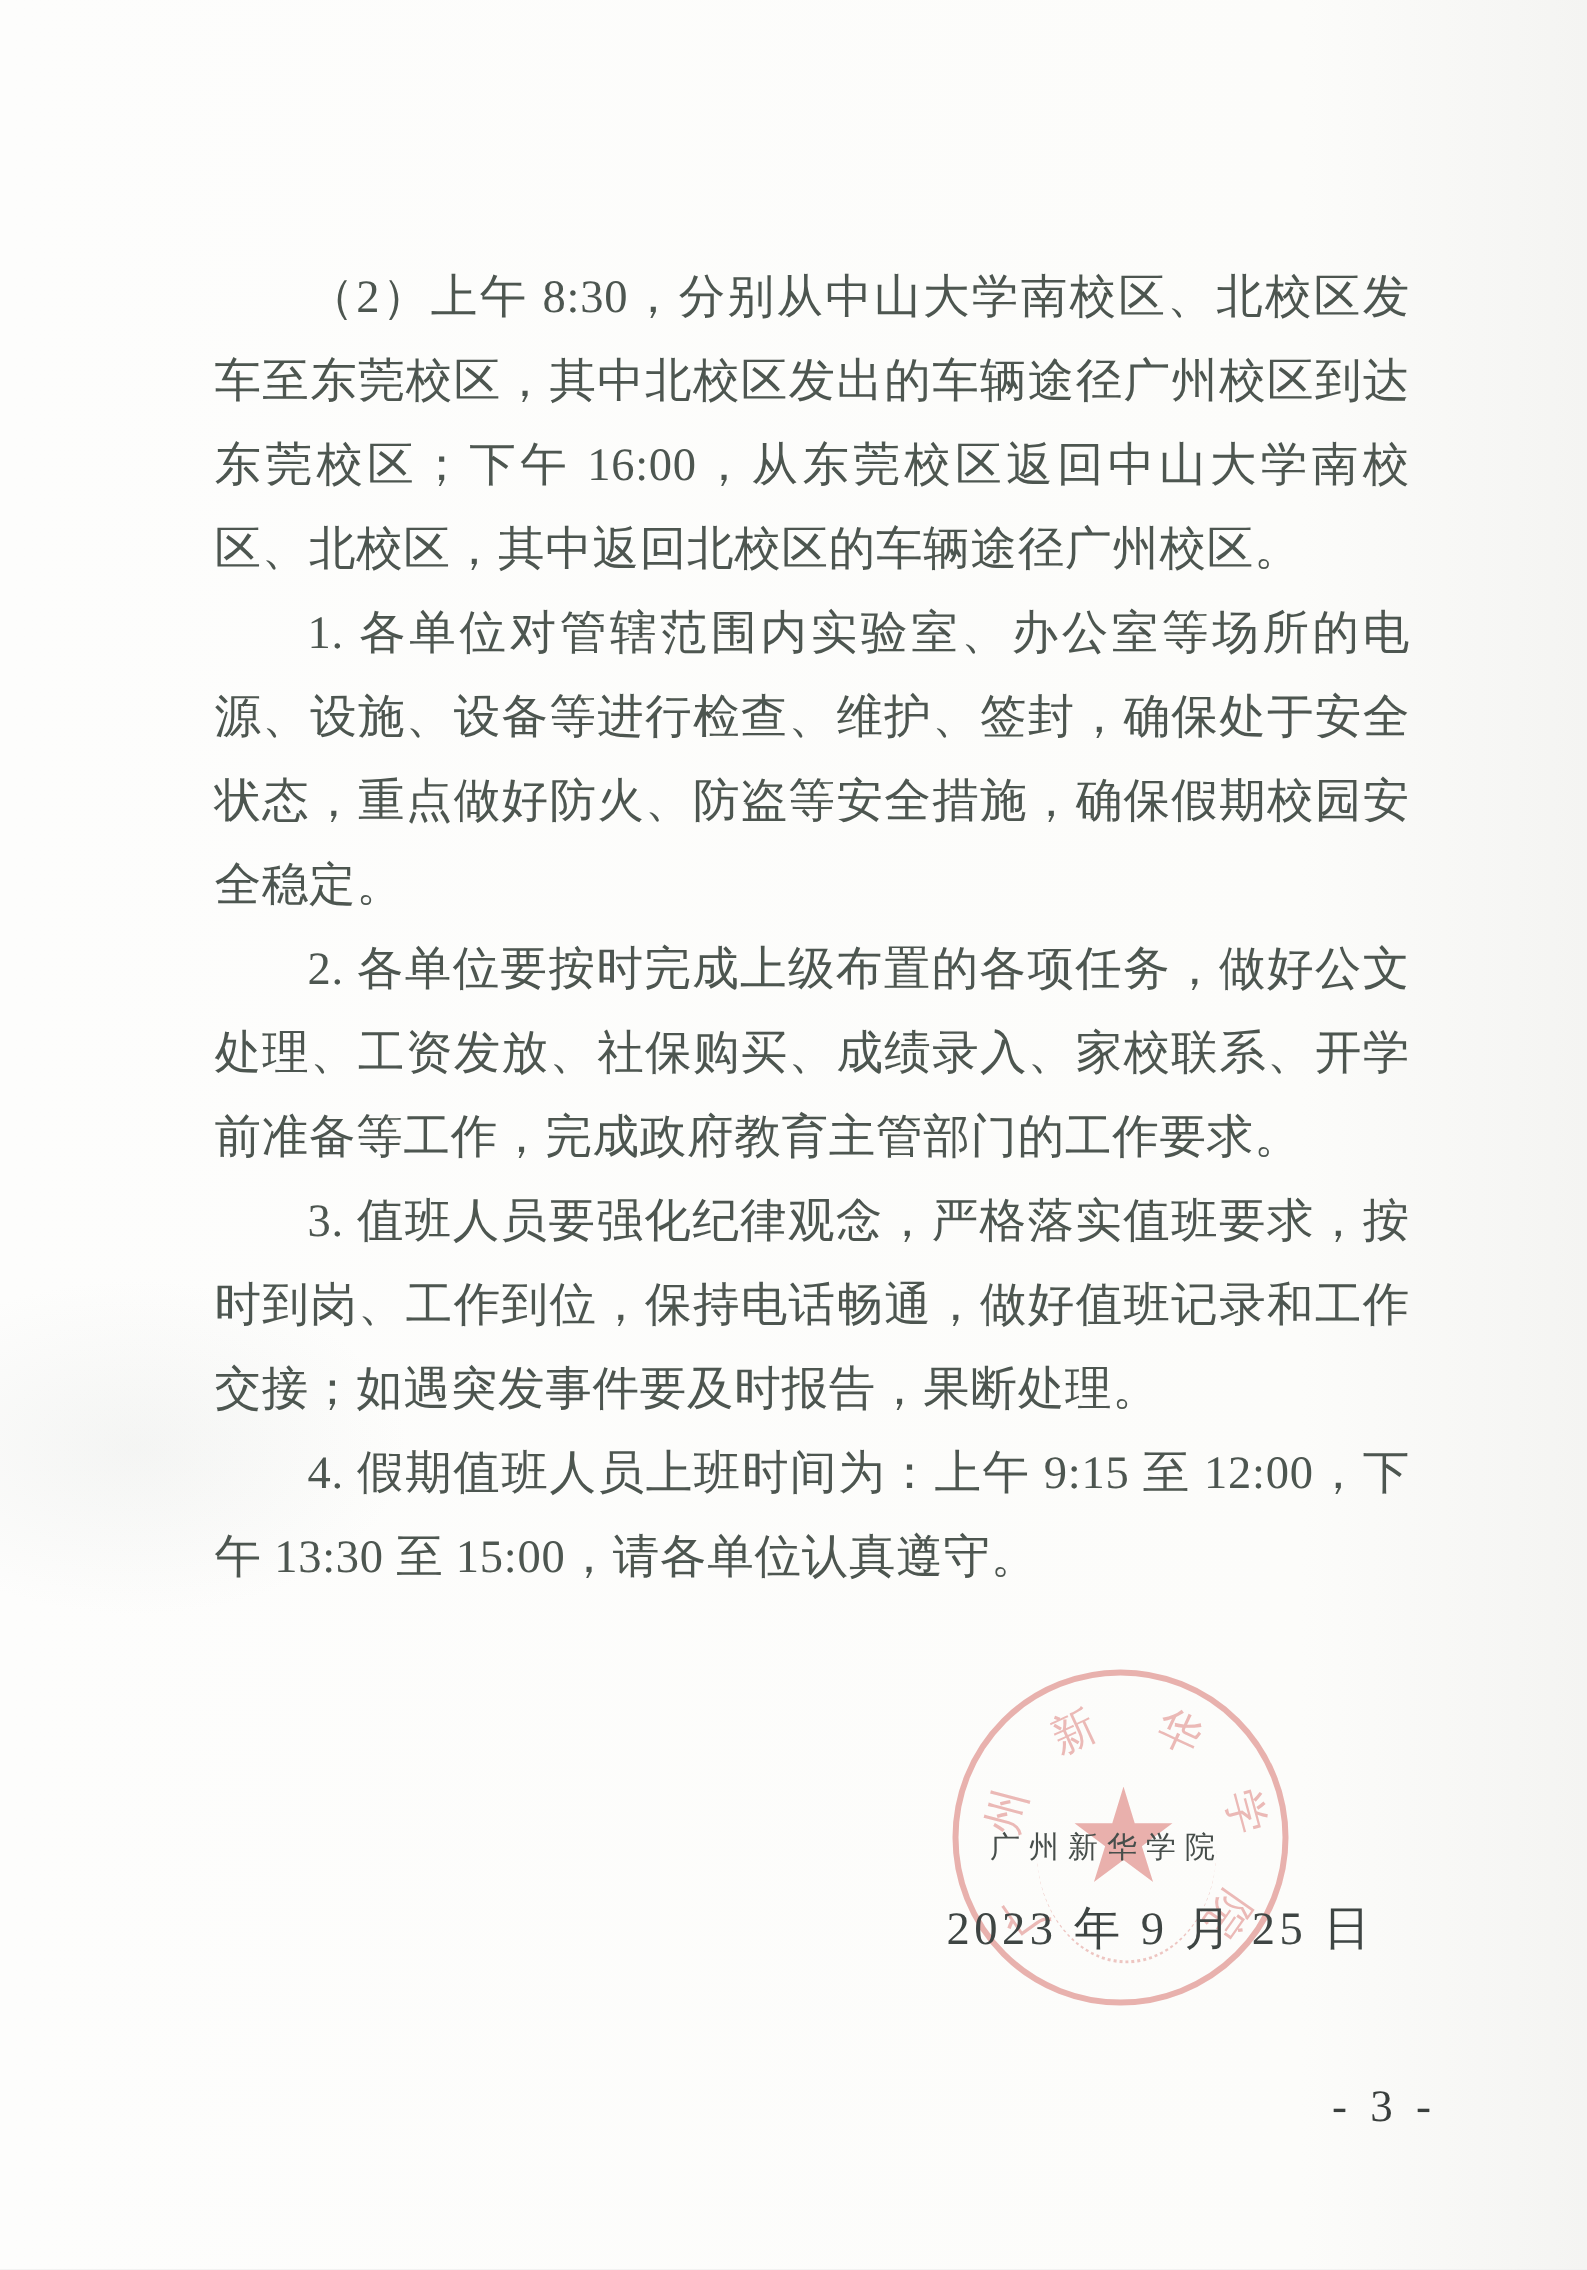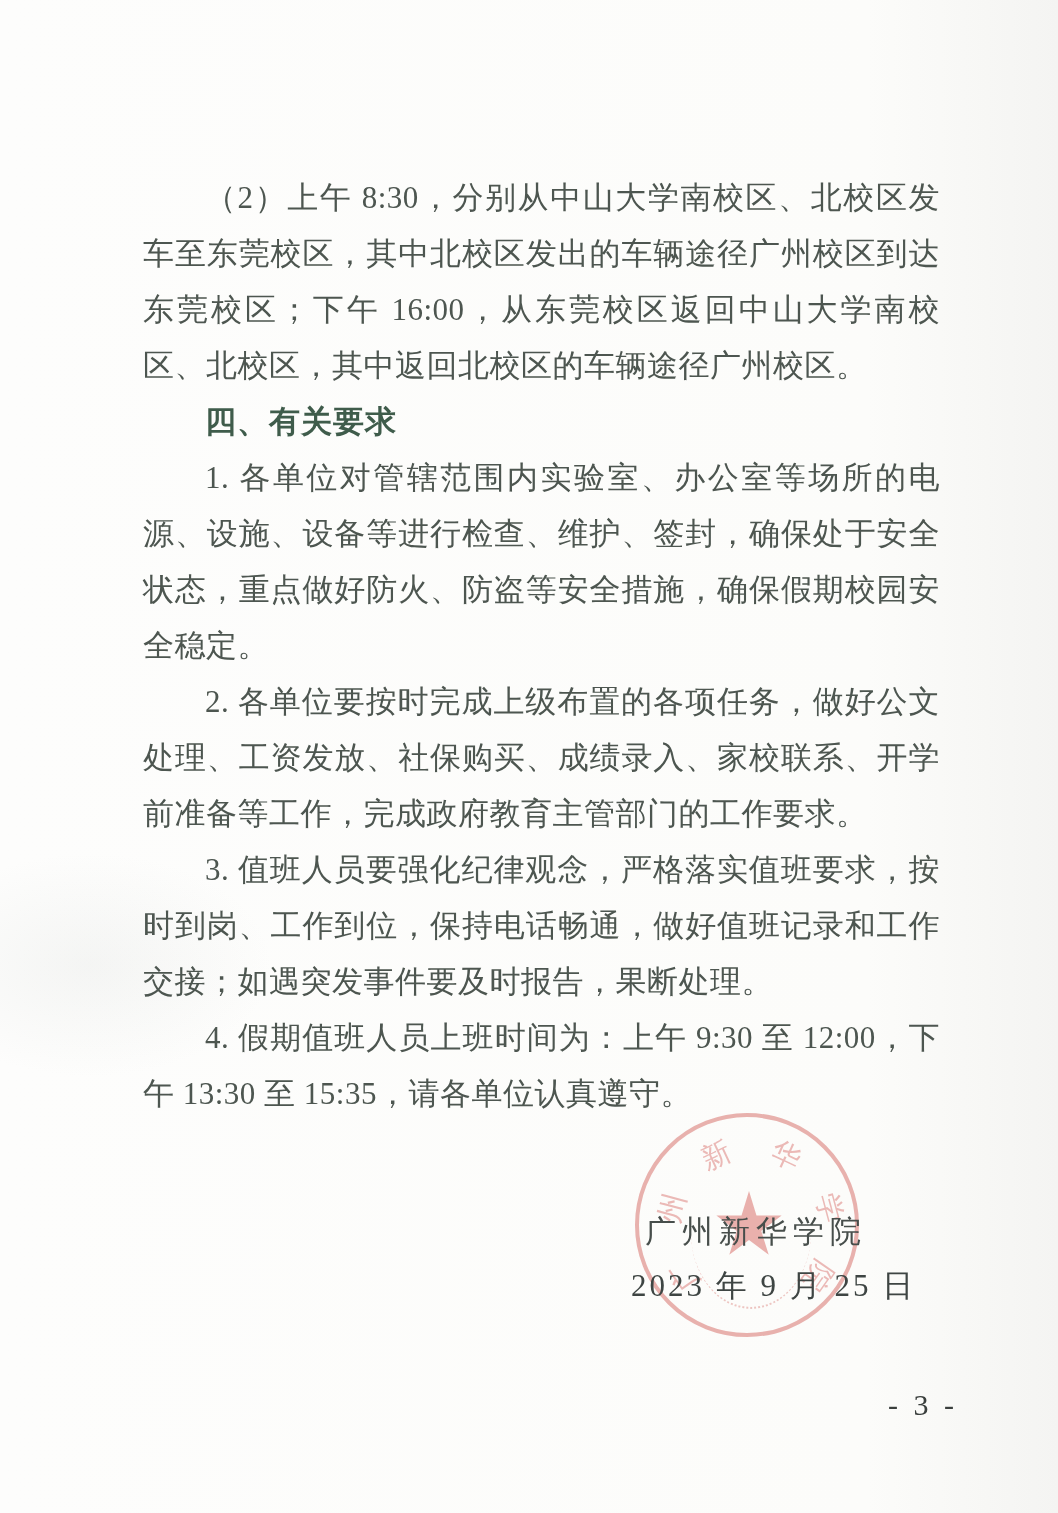--- a/index.html
+++ b/index.html
@@ -91,23 +91,23 @@
     left: 52px;
     top: 40px;
     width: 120px;
     height: 150px;
     border: 0;
     border-bottom: 2px dotted rgba(220, 130, 125, 0.45);
     border-radius: 50%;
   }
   .signature-org {
     position: absolute;
-    left: 645px;
+    left: 660px;
     top: 1210px;
-    font-size: 31px;
+    font-size: 20px;
     line-height: 44px;
     letter-spacing: 6px;
     color: #474e4b;
     z-index: 2;
   }
   .signature-date {
     position: absolute;
     left: 631px;
     top: 1264px;
     font-size: 31px;
@@ -126,29 +126,28 @@
   }
 </style>
 </head>
 <body>
 
 <div class="page">
 
   <div class="doc-body">
     <p class="body-para">（2）上午 8:30，分别从中山大学南校区、北校区发车至东莞校区，其中北校区发出的车辆途径广州校区到达东莞校区；下午 16:00，从东莞校区返回中山大学南校区、北校区，其中返回北校区的车辆途径广州校区。</p>
 
-    <h3 class="section-heading">四、有关要求</h3>
 
     <p class="body-para">1. 各单位对管辖范围内实验室、办公室等场所的电源、设施、设备等进行检查、维护、签封，确保处于安全状态，重点做好防火、防盗等安全措施，确保假期校园安全稳定。</p>
 
     <p class="body-para">2. 各单位要按时完成上级布置的各项任务，做好公文处理、工资发放、社保购买、成绩录入、家校联系、开学前准备等工作，完成政府教育主管部门的工作要求。</p>
 
     <p class="body-para">3. 值班人员要强化纪律观念，严格落实值班要求，按时到岗、工作到位，保持电话畅通，做好值班记录和工作交接；如遇突发事件要及时报告，果断处理。</p>
 
-    <p class="body-para">4. 假期值班人员上班时间为：上午 9:30 至 12:00，下午 13:30 至 15:35，请各单位认真遵守。</p>
+    <p class="body-para">4. 假期值班人员上班时间为：上午 9:15 至 12:00，下午 13:30 至 15:00，请各单位认真遵守。</p>
 
   </div>
 
   <div class="seal">
     <span class="seal-char">广</span>
     <span class="seal-char">州</span>
     <span class="seal-char">新</span>
     <span class="seal-char">华</span>
     <span class="seal-char">学</span>
     <span class="seal-char">院</span>

